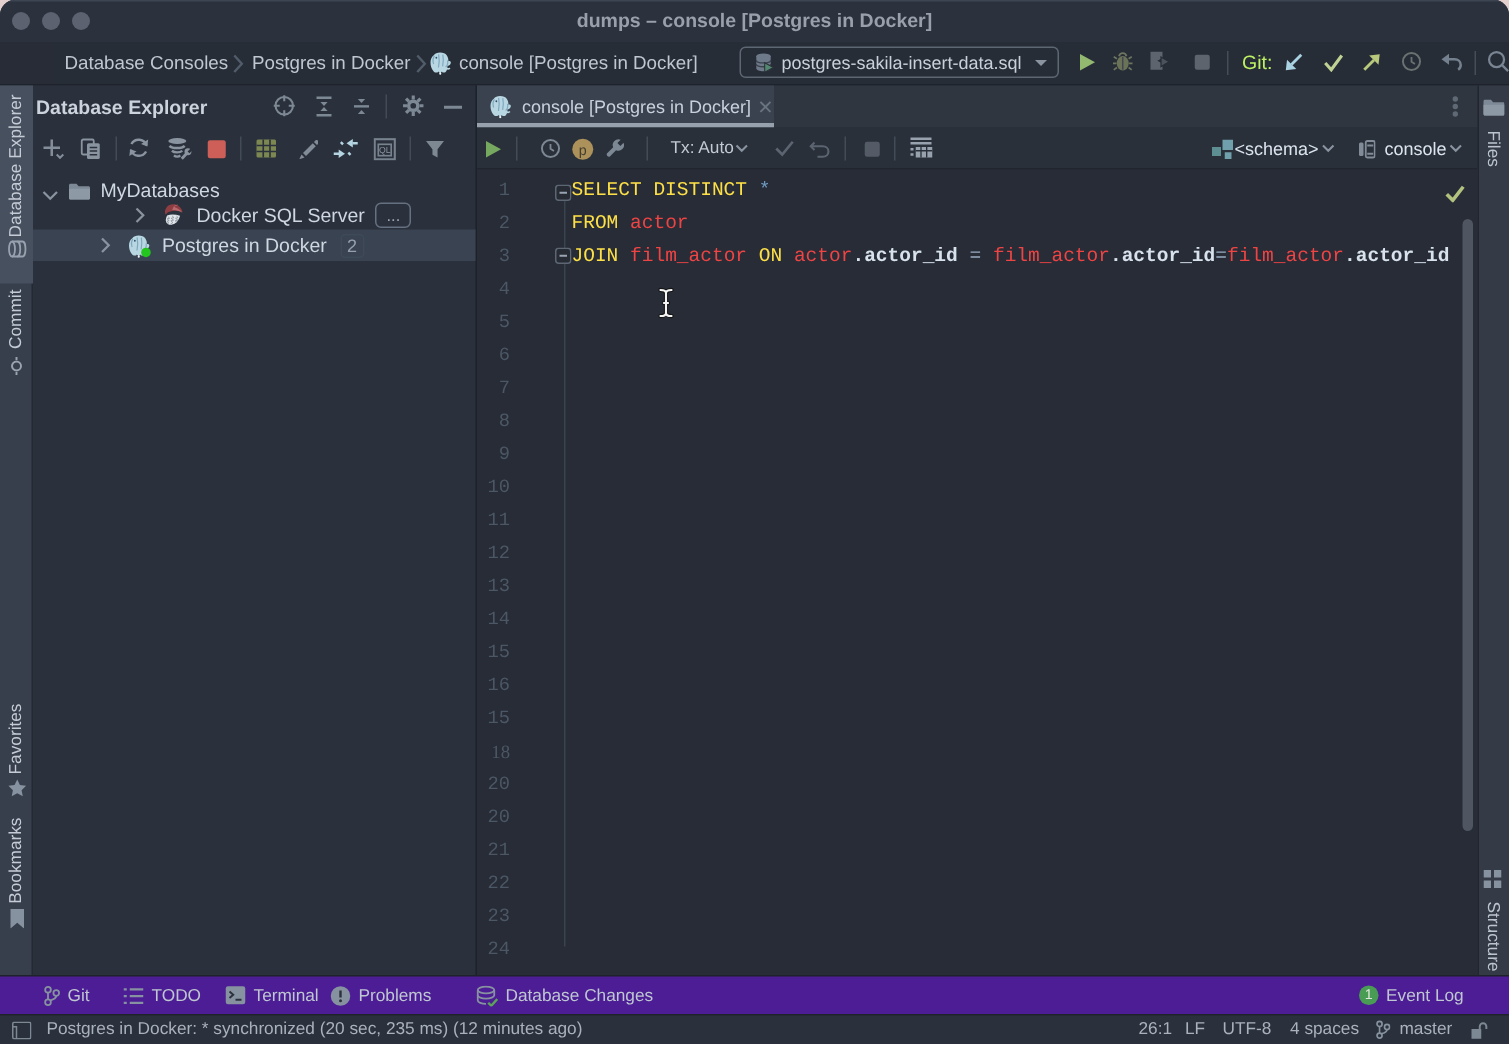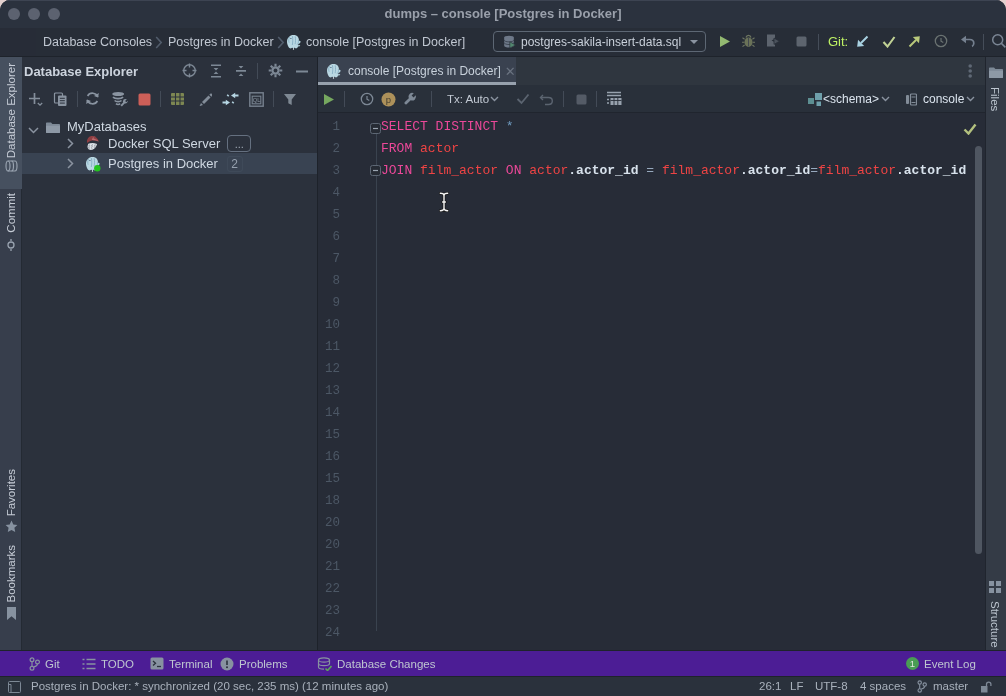--- a/index.html
+++ b/index.html
@@ -42,21 +42,21 @@
   .tabbar { height:28px; flex:none; background:#2f363f; display:flex; position:relative; }
   .tab { width:198px; background:#3a4250; display:flex; align-items:center; padding-left:8px;
          font-size:12px; color:#c8d1db; position:relative; white-space:nowrap; }
   .tab .ul { position:absolute; left:0; right:0; bottom:0; height:3px; background:#97a1ad; }
   .etool { height:28px; flex:none; background:#29303a; border-bottom:1px solid #20252e;
            position:relative; font-size:11.5px; color:#c3cad4; }
   .etool > svg { position:absolute; }
   .editor { flex:1; background:#272c37; position:relative; font-family:"Liberation Mono", monospace; }
   .lnum { position:absolute; width:22px; text-align:right; font-size:12.5px; color:#4c5765; }
   .cl { position:absolute; left:63px; font-size:13px; white-space:pre; }
-  .kw { color:#ec4899; } .id { color:#ef4444; } .bold { color:#d8e2ec; font-weight:bold; }
+  .kw { color:#fde047; } .id { color:#ef4444; } .bold { color:#d8e2ec; font-weight:bold; }
   .op { color:#97a9bd; } .star { color:#6f9bc0; }
   .stripeR { width:21px; flex:none; background:#343b46; border-left:1px solid #20252e; position:relative; }
   
   .bottombar { height:26px; flex:none; background:#4c1d95; border-top:1px solid #1e232b;
                display:flex; align-items:center; font-size:12.5px; color:#bec6d0; position:relative; }
   .bitem { position:absolute; top:0; height:25px; display:flex; align-items:center; gap:5px; font-size:11.5px; }
   .statusbar { height:20px; flex:none; background:#2a313c; border-top:1px solid #1e232b;
                font-size:11.5px; color:#a9b1bc; position:relative; }
 </style>
 </head>
@@ -273,21 +273,21 @@
               </svg>
             </span>
             <span style="margin-left:6px; display:flex;">
               <svg style="" width="15" height="13" viewBox="0 0 15 13">
                 <path d="M1 2.5c0-.6.4-1 1-1h4l1.4 1.6H14c.6 0 1 .4 1 1V11c0 .6-.4 1-1 1H2c-.6 0-1-.4-1-1V2.5z" fill="#7d8996"></path>
                 <path d="M1 4.8h14V11c0 .6-.4 1-1 1H2c-.6 0-1-.4-1-1V4.8z" fill="#8e99a6"></path>
               </svg>
             </span>
             <span style="margin-left:7px;">MyDatabases</span>
           </div>
-          <div class="trow" style="top:20px;">
+          <div class="trow" style="top:20px;margin-left:23px;">
             <span style="margin-left:45px; display:flex;">
               <svg style="" width="7" height="11" viewBox="0 0 7 11">
                 <path d="M1 1l4.5 4.5L1 10" stroke="#8a93a0" stroke-width="1.5" fill="none"></path>
               </svg>
             </span>
             <span style="margin-left:11px; display:flex;">
               <svg style="" width="16" height="17" viewBox="0 0 16 17">
                 <path d="M5 1.6C6.8.8 9.3 1 10.9 2.2c1.6 1.2 2.6 2.7 2.7 4.2-2.6-1-5.6-1.2-8.2-.4-1.5.5-2.5 1.2-2.9 2.1C1.7 6.9 1.8 5.3 2.6 4 3.2 2.9 4 1.9 5 1.6z" fill="#8e3e42"></path>
                 <path d="M8.2 2.1c.9-.5 2-.7 2.7-.5-1.2.3-2.2.7-3 1.3C8.7 3.4 10 3.8 11.3 4.6c1.2.7 2 1.5 2.3 2.3-.6-.5-1.5-1-2.5-1.3C9.7 5.1 8.2 4.9 6.8 5c.4-1.2 1-2.3 1.4-2.9z" fill="#b96a6e"></path>
                 <path d="M3.4 8.7c2.4-.9 5.6-.8 8.6.2-.4 2.1-1.6 4-3.2 5-1.5 1-3.4 1.3-4.7.6-1.3-.7-1.8-2.1-1.5-3.5.2-.9.5-1.7.8-2.3z" fill="#dfe5ea"></path>
@@ -412,21 +412,21 @@
           <div class="lnum" style="top:157px; line-height:22px;">8</div>
           <div class="lnum" style="top:179px; line-height:22px;">9</div>
           <div class="lnum" style="top:201px; line-height:22px;">10</div>
           <div class="lnum" style="top:223px; line-height:22px;">11</div>
           <div class="lnum" style="top:245px; line-height:22px;">12</div>
           <div class="lnum" style="top:267px; line-height:22px;">13</div>
           <div class="lnum" style="top:289px; line-height:22px;">14</div>
           <div class="lnum" style="top:311px; line-height:22px;">15</div>
           <div class="lnum" style="top:333px; line-height:22px;">16</div>
           <div class="lnum" style="top:355px; line-height:22px;">15</div>
-          <div class="lnum" style="top:377px; line-height:22px;">18</div>
+          <div class="lnum" style="top:377px; line-height:22px;font-family:Liberation Serif, serif;">18</div>
           <div class="lnum" style="top:399px; line-height:22px;">20</div>
           <div class="lnum" style="top:421px; line-height:22px;">20</div>
           <div class="lnum" style="top:443px; line-height:22px;">21</div>
           <div class="lnum" style="top:465px; line-height:22px;">22</div>
           <div class="lnum" style="top:487px; line-height:22px;">23</div>
           <div class="lnum" style="top:509px; line-height:22px;">24</div>
 
         <div style="position:absolute; left:57.5px; top:20px; width:1px; height:498px; background:#3a434f;"></div>
         <svg style="position:absolute; left:52px; top:10px;" width="11" height="11" viewBox="0 0 11 11">
             <rect x="0.5" y="0.5" width="10" height="10" rx="2" fill="#262b34" stroke="#5d6774"></rect>

